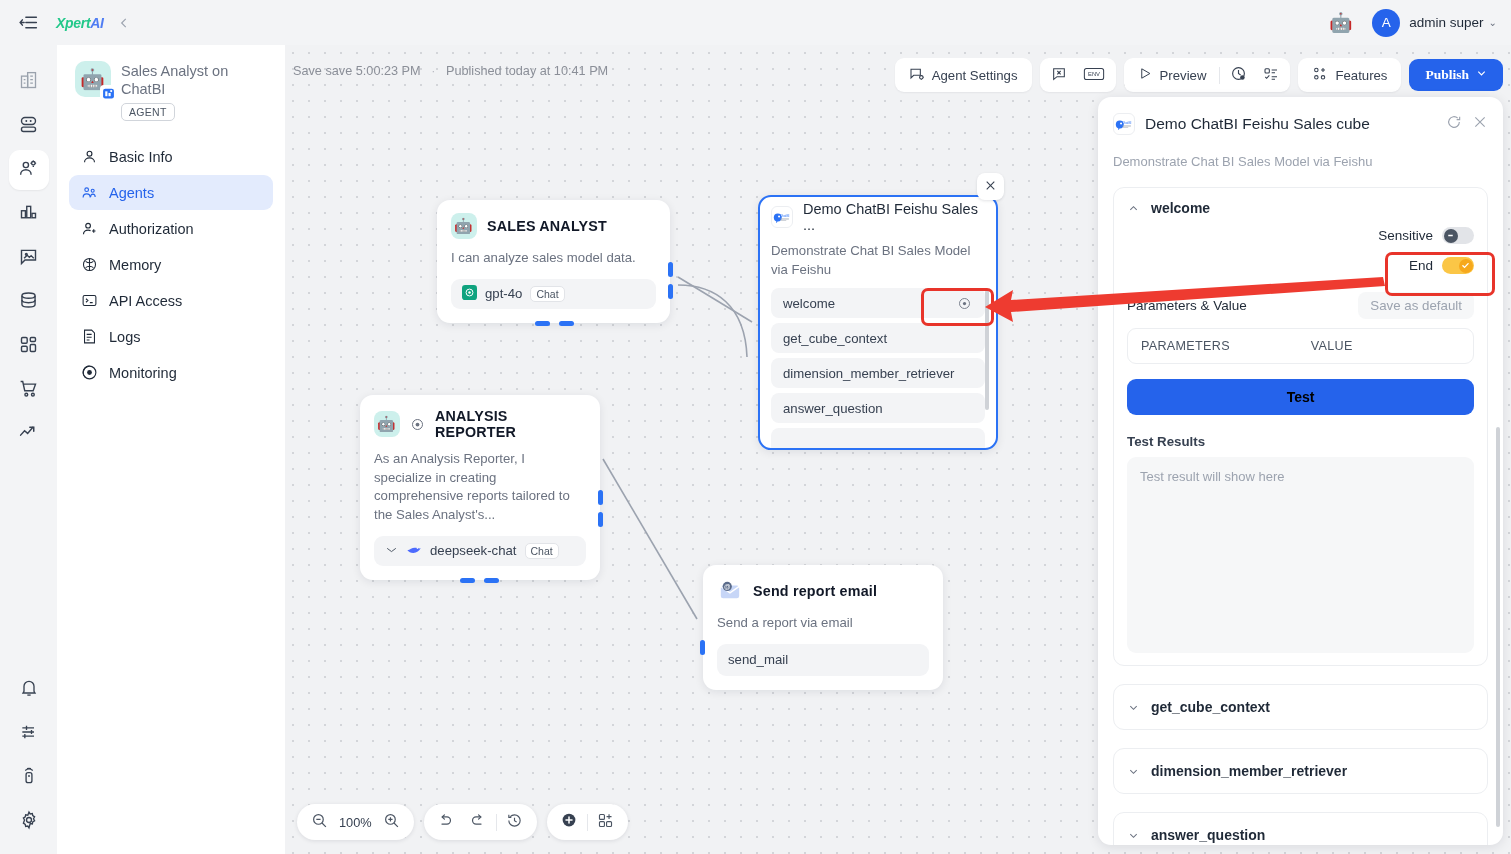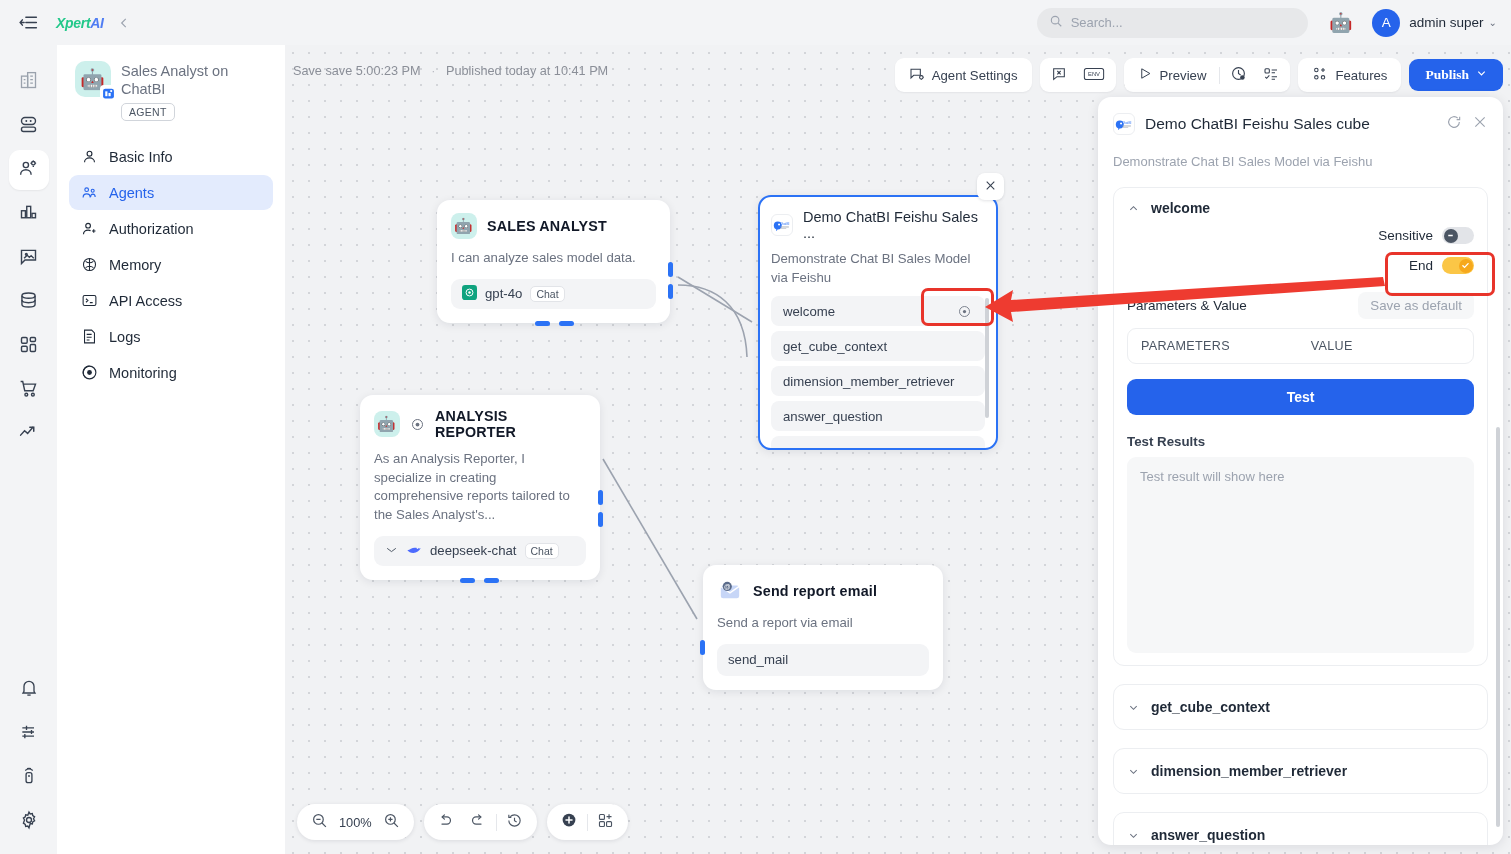--- a/index.html
+++ b/index.html
@@ -128,21 +128,21 @@
   .node-model {
     display: flex; align-items: center; gap: 8px; margin-top: 11px;
     background: #f3f4f6; border-radius: 9px; height: 30px; padding: 0 11px;
     font-size: 13.2px; color: #374151;
   }
   .chip { font-size: 10.5px; color: #4b5563; background: #fff; border: 1px solid #e2e4e8; border-radius: 5px; padding: 1px 5px; }
   .handle { position: absolute; width: 5px; height: 15px; border-radius: 3px; background: #2b72f5; }
   .handle.h { width: 15px; height: 5px; }
 
   
-  .node-tool { border: 2px solid #2b72f5; padding: 12px 11px 0; overflow: hidden; }
+  .node-tool { border: 2px solid #2b72f5; padding: 4px 11px 0; overflow: hidden; }
   .tool-ico {
     width: 22px; height: 22px; border-radius: 6px; background: #fff;
     border: 1px solid #eceef1; display: flex; align-items: center; justify-content: center; flex: 0 0 22px;
   }
   .tool-title { font-size: 14.5px; color: #1f2937; }
   .tool-list { margin-top: 9px; position: relative; }
   .tool-row {
     height: 30px; background: #f3f4f6; border-radius: 8px; margin-bottom: 5px;
     display: flex; align-items: center; justify-content: space-between;
     padding: 0 12px; font-size: 13.2px; color: #374151;
@@ -186,21 +186,21 @@
   .sw.off .knob { left: 1.5px; background: #4b5563; }
   .sw.on .knob { right: 1.5px; background: #f6a81c; }
   .redbox { position: absolute; border: 3px solid #e8342a; border-radius: 7px; z-index: 30; pointer-events: none; }
   .params-row { display: flex; align-items: center; justify-content: space-between; margin-top: 18px; }
   .params-label { font-size: 13.5px; color: #1f2937; }
   .save-default { font-size: 13.3px; color: #9ca3af; background: #f6f7f8; border-radius: 8px; padding: 6px 12px; cursor: pointer; }
   .ptable { margin-top: 9px; border: 1px solid #eceef1; border-radius: 9px; height: 36px; display: flex; align-items: center; }
   .pth { font-size: 12.6px; color: #4b5563; letter-spacing: .3px; }
   .pth.k { width: 53%; padding-left: 13px; }
   .test-btn {
-    margin-top: 15px; height: 36px; border-radius: 9px; background: #2563eb; color: #ffffff;
+    margin-top: 15px; height: 36px; border-radius: 9px; background: #2563eb; color: #000000;
     font-size: 14px; font-weight: bold; display: flex; align-items: center; justify-content: center; cursor: pointer;
   }
   .tr-title { font-size: 13.3px; font-weight: bold; color: #374151; margin-top: 19px; }
   .tr-box { margin-top: 8px; height: 196px; background: #f6f7f8; border-radius: 9px; padding: 12px 13px; font-size: 13px; color: #9ca3af; }
   .sect.collapsed { padding: 14px 13px; }
   .rp-scroll { position: absolute; right: 3px; width: 4px; border-radius: 2px; background: #cfd2d7; }
 
   
   .anno { position: absolute; left: 0; top: 0; width: 1511px; height: 854px; z-index: 35; pointer-events: none; }
 </style>
@@ -800,27 +800,20 @@
     </div>
     <div class="brand">
       <span class="x">Xpert</span><span class="ai">AI</span>
     </div>
     <div class="collapse-chev">
       <svg width="14" height="14" viewBox="0 0 24 24" fill="none" stroke="currentColor" stroke-width="2">
           <path d="M15 5l-7 7 7 7"></path>
         </svg>
     </div>
     <div class="topbar-spacer"></div>
-    <div class="search">
-      <span><svg width="14" height="14" viewBox="0 0 24 24" fill="none" stroke="currentColor" stroke-width="1.9">
-            <circle cx="10.5" cy="10.5" r="6.5"></circle>
-            <path d="M15.5 15.5L21 21"></path>
-          </svg></span>
-      <span>Search...</span>
-    </div>
     <div class="bot-btn">
       <span>🤖</span>
     </div>
     <div class="avatar-circle">A</div>
     <div class="user-name">admin super</div>
     <div class="caret">⌄</div>
   </div>
 
   <div class="redbox" style="left:921px; top:288px; width:73px; height:38px;"></div>
   <div class="redbox" style="left:1385px; top:252px; width:110px; height:44px;"></div>

